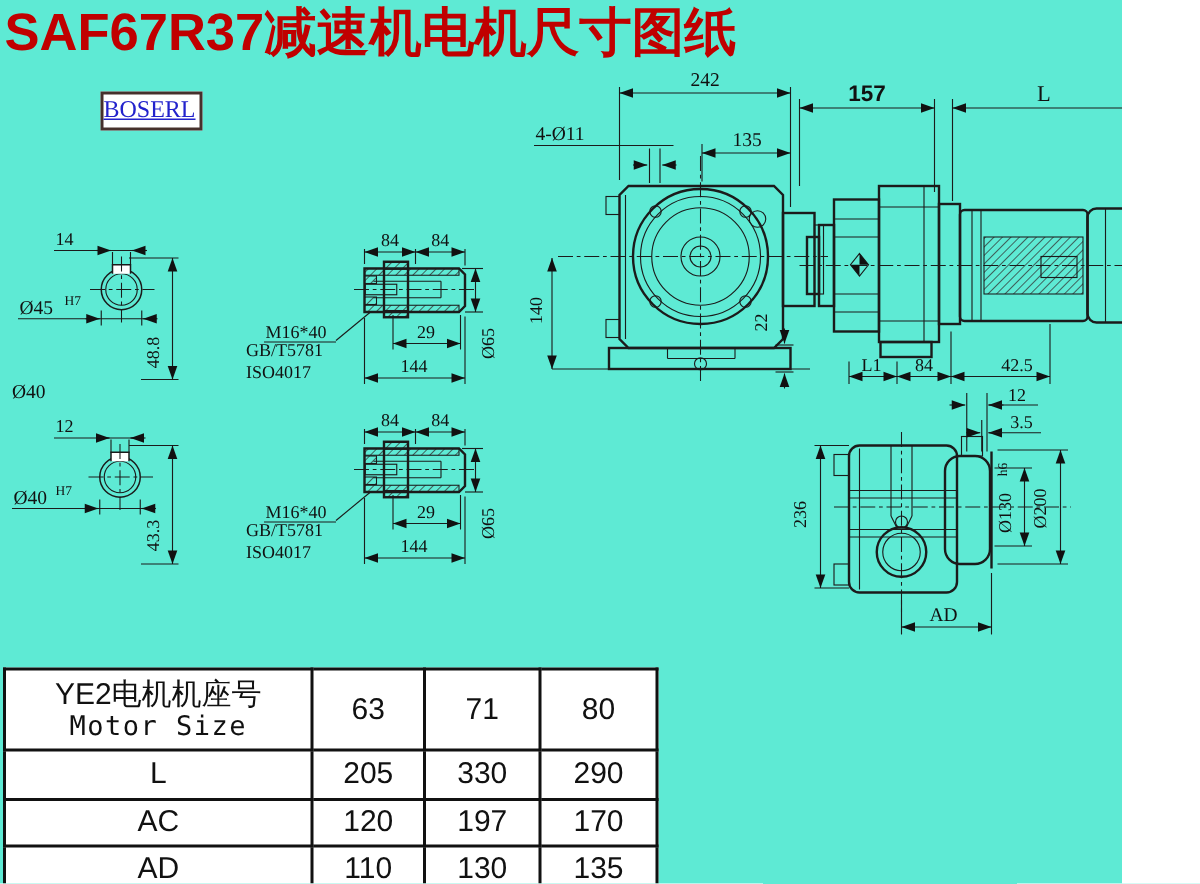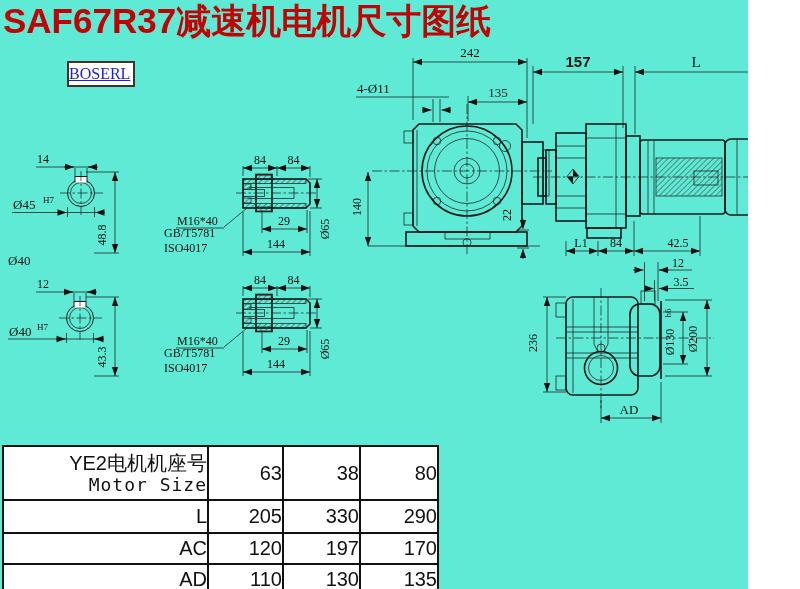--- a/index.html
+++ b/index.html
@@ -18,21 +18,21 @@
   svg .ht{fill:url(#hatch);stroke:#1b1b1b;stroke-width:.7}
   svg .wh{fill:#ffffff;stroke:none}
   svg .d2{marker-start:url(#ar);marker-end:url(#ar)}
   svg .d1{marker-end:url(#ar)}
   svg text{fill:#111;stroke:none;font-family:"Liberation Serif",serif;font-size:13px}
   svg text.sm{font-size:12px}
   svg text.sup{font-size:9px}
   svg text.bd{font-family:"Liberation Sans",sans-serif;font-weight:bold;font-size:15px}
   table.spec{position:absolute;left:2px;top:445px;border-collapse:collapse;table-layout:fixed;
              background:#fff;color:#111}
-  table.spec td{border:2px solid #111;text-align:right;vertical-align:middle;padding:0;
+  table.spec td{border:2px solid #111;text-align:center;vertical-align:middle;padding:0;
                 font:20px "Liberation Sans",sans-serif}
   table.spec .cn{font-size:20px;line-height:24px}
   table.spec .en{font-family:"DejaVu Sans Mono","Liberation Mono",monospace;font-size:18px;
                  letter-spacing:1px;line-height:20px}
 </style>
 </head>
 <body>
 
 <div class="stage">
 
@@ -321,21 +321,21 @@
   </svg>
 
   <table class="spec">
     <tbody>
         <tr>
       <td style="width:203px;height:52px">
         <div class="cn">YE2电机机座号</div>
         <div class="en">Motor Size</div>
       </td>
       <td style="width:73px">63</td>
-      <td style="width:75px">38</td>
+      <td style="width:75px">71</td>
       <td style="width:76px">80</td>
     </tr>
     <tr>
       <td style="height:31px">L</td>
       <td>205</td>
       <td>330</td>
       <td>290</td>
     </tr>
     <tr>
       <td style="height:29px">AC</td>

